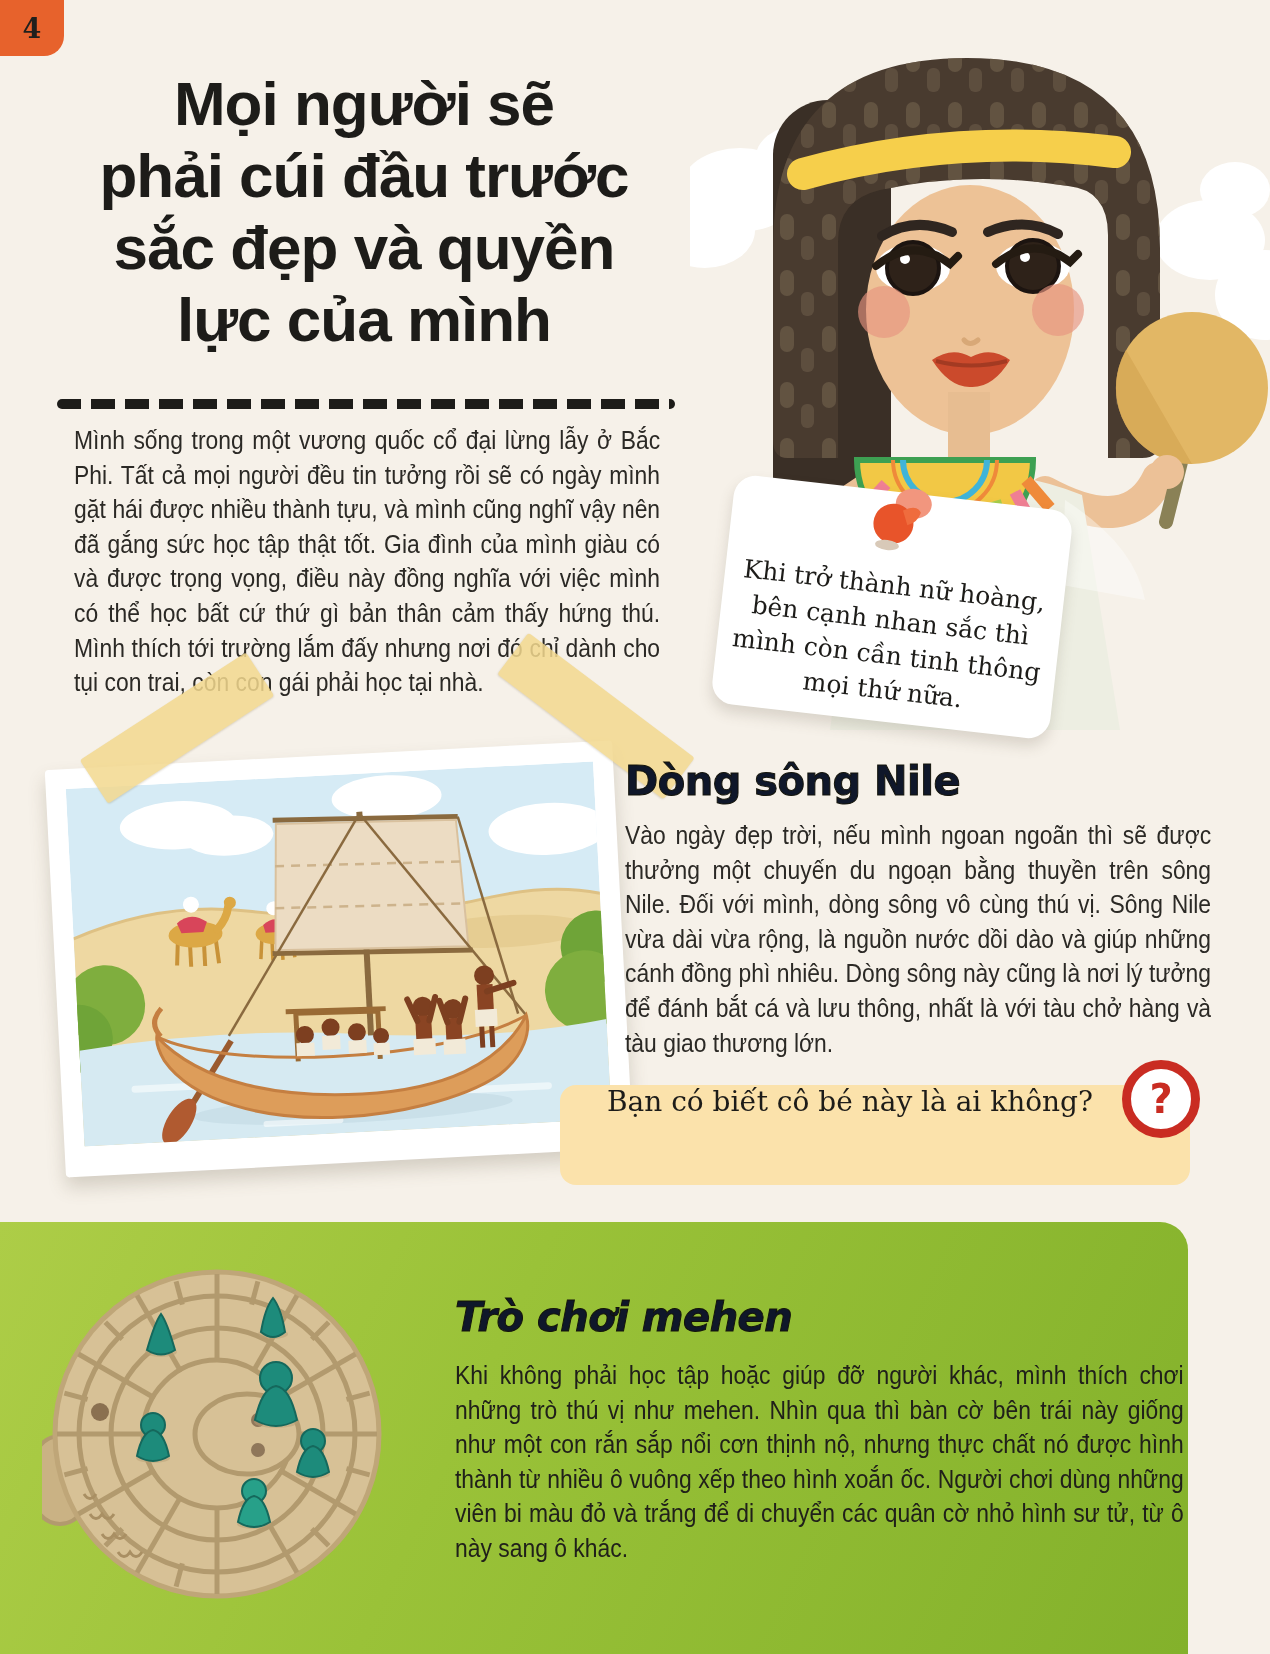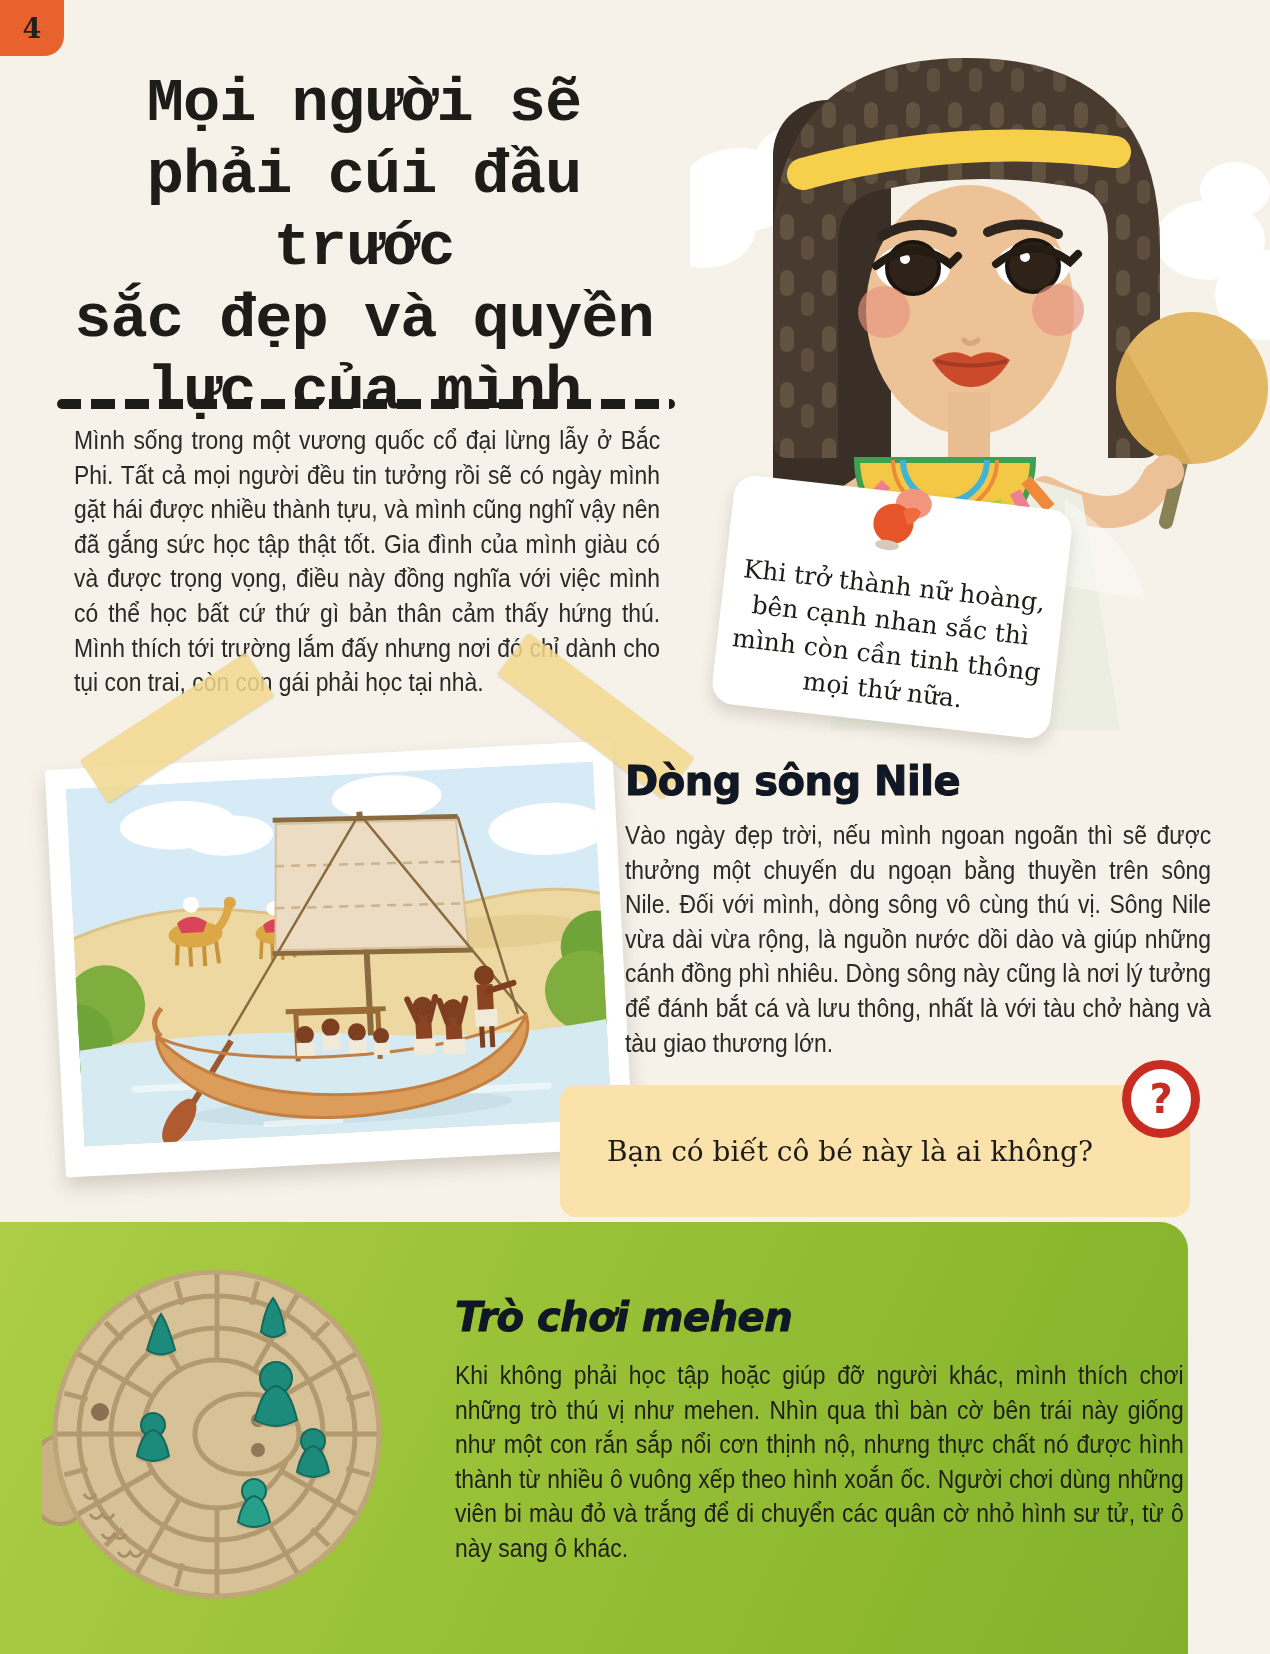--- a/index.html
+++ b/index.html
@@ -5,21 +5,21 @@
   html,body{margin:0;padding:0;}
   .page{position:relative;width:1270px;height:1654px;background:#f6f1e9;overflow:hidden;
         font-family:"Liberation Sans",sans-serif;}
   .abs{position:absolute;}
 
   .page-badge{left:0;top:0;width:64px;height:56px;background:#e7622c;
               border-bottom-right-radius:20px;display:flex;align-items:center;justify-content:center;
               font-family:"DejaVu Serif",serif;font-weight:bold;font-size:27px;color:#21201d;}
 
   .main-title{left:40px;top:68px;width:648px;text-align:center;white-space:pre-line;
-              font-family:Liberation Mono, monospace;font-weight:bold;font-size:62px;line-height:72px;
+              font-family:Liberation Sans, sans-serif;font-weight:bold;font-size:62px;line-height:72px;
               color:#1d1c19;letter-spacing:-1px;}
 
   .dash-sep{left:57px;top:399px;width:618px;height:10px;border-radius:5px;
             background:repeating-linear-gradient(90deg,#1d1c19 0 24px,transparent 24px 34px);}
 
   .body-text{font-size:26px;line-height:34.6px;color:#2b2925;text-align:justify;}
   .cond{transform:scaleX(.88);transform-origin:0 0;}
 
   .intro-text{left:74px;top:423px;width:666px;}
 
@@ -38,22 +38,22 @@
 
   .polaroid{left:55px;top:755px;width:568px;height:408px;background:#ffffff;border-radius:4px;
             transform:rotate(-3deg);box-shadow:0 10px 18px rgba(90,80,60,.22);
             padding:20px 20px 30px 20px;box-sizing:border-box;}
 
   .section-head{font-family:"DejaVu Sans",sans-serif;font-weight:bold;font-size:40px;
                 color:#0f172a;letter-spacing:-.5px;-webkit-text-stroke:1px #131309;}
   .nile-head{left:625px;top:758px;}
   .nile-text{left:625px;top:818px;width:666px;}
 
-  .q-banner{left:560px;top:1085px;width:630px;height:132px;background:#fbe2ab;border-radius:16px;
-            display:flex;align-items:center;justify-content:center;padding-right:70px;padding-left:20px;
+  .q-banner{left:560px;top:1085px;width:630px;height:100px;background:#fbe2ab;border-radius:16px;
+            display:flex;justify-content:center;padding-right:70px;padding-left:20px;
             box-sizing:border-box;}
   .q-banner-text{font-family:"DejaVu Serif",serif;font-size:28px;color:#1d1c19;text-align:center;}
   .q-icon{left:1122px;top:1060px;width:78px;height:78px;border-radius:50%;background:#ffffff;
           border:9px solid #c92c22;box-sizing:border-box;display:flex;align-items:center;justify-content:center;
           font-family:"DejaVu Sans",sans-serif;font-weight:bold;font-size:40px;color:#c92c22;}
 
   .green-section{left:0;top:1222px;width:1188px;height:432px;border-top-right-radius:28px;
                  background:linear-gradient(115deg,#adcd47 0%,#9ac238 40%,#83b12b 100%);}
   .mehen-board{left:42px;top:1262px;width:352px;height:352px;}
   .mehen-head{left:455px;top:1294px;font-style:italic;}

